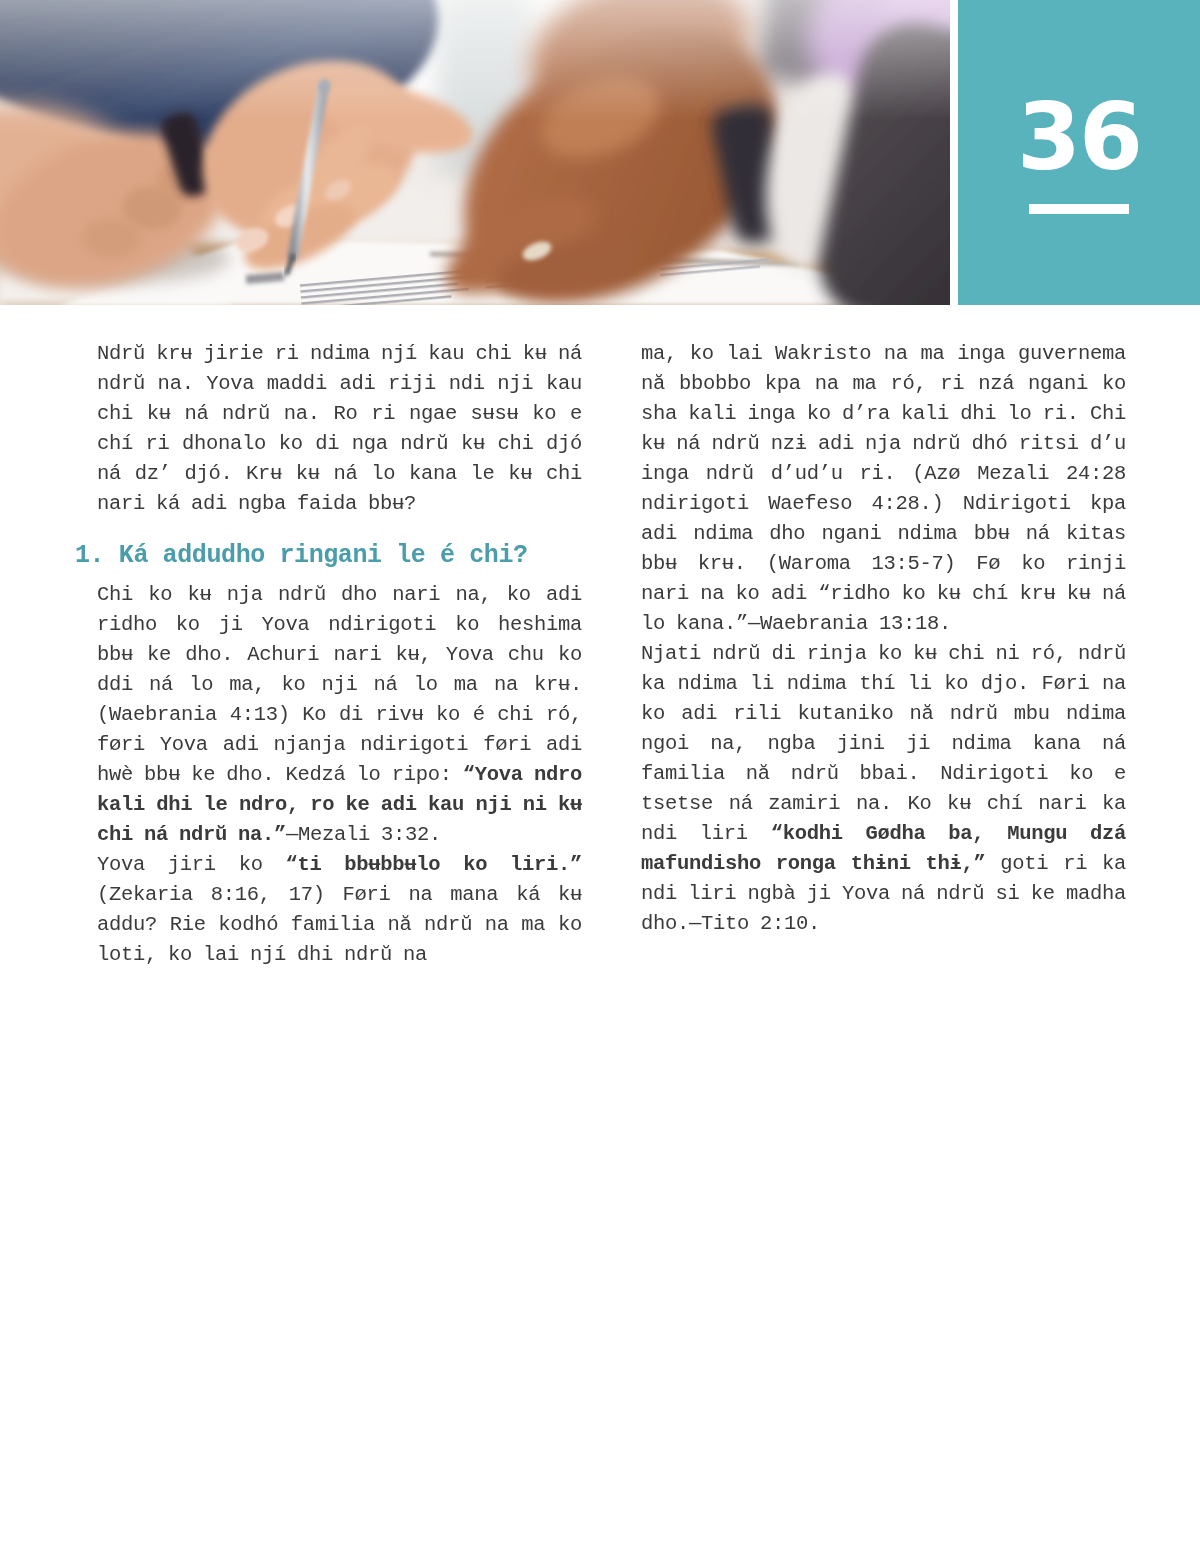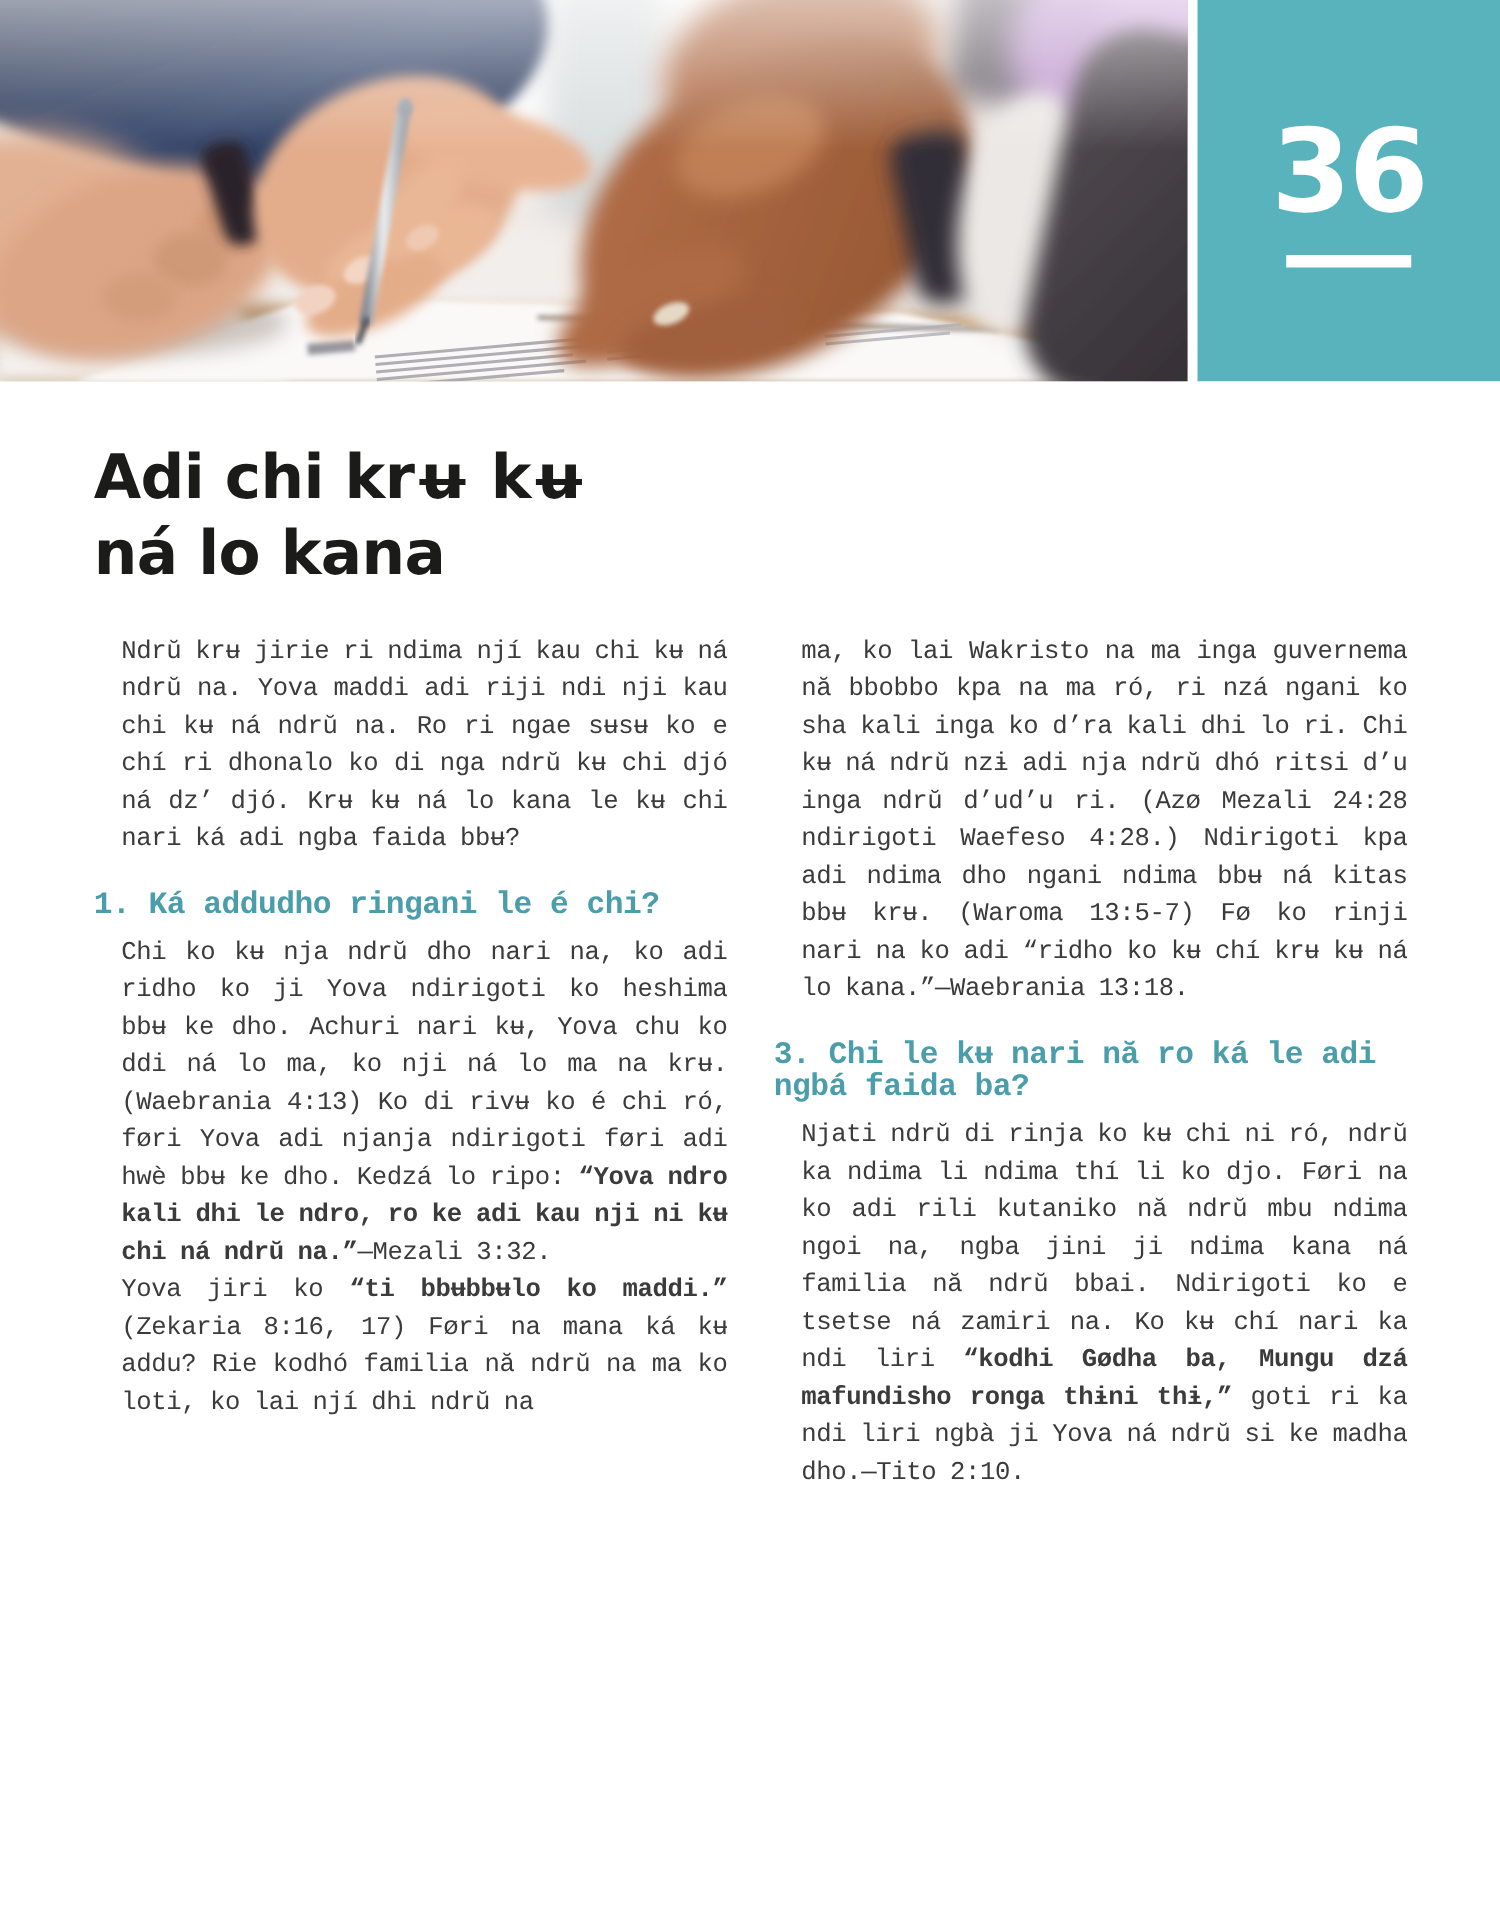--- a/index.html
+++ b/index.html
@@ -184,34 +184,32 @@
         <rect x="0" y="0" width="950" height="120" fill="url(#topGlow)"></rect>
       </svg>
     </div>
 
     <div class="chapter-block">
       <div class="chapter-number">36</div>
       <div class="chapter-underline"></div>
     </div>
   </div>
 
-  <h1 class="title"><span>Adi chi krʉ kʉ</span><br><span>ná lo kana</span></h1>
 
   <div class="columns">
 
     <div class="col">
       <p class="body-p first-block">Ndrŭ krʉ jirie ri ndima njí kau chi kʉ ná ndrŭ na. Yova maddi adi riji ndi nji kau chi kʉ ná ndrŭ na. Ro ri ngae sʉsʉ ko e chí ri dhonalo ko di nga ndrŭ kʉ chi djó ná dz’ djó. Krʉ kʉ ná lo kana le kʉ chi nari ká adi ngba faida bbʉ?</p>
 
       <h2 class="section-heading">1. Ká addudho ringani le é chi?</h2>
       <p class="body-p"><span>Chi ko kʉ nja ndrŭ dho nari na, ko adi ridho ko ji Yova ndirigoti ko heshima bbʉ ke dho. Achuri nari kʉ, Yova chu ko ddi ná lo ma, ko nji ná lo ma na krʉ. (Waebrania 4:13) Ko di rivʉ ko é chi ró, føri Yova adi njanja ndirigoti føri adi hwè bbʉ ke dho. Kedzá lo ripo: </span><span class="b">“Yova ndro kali dhi le ndro, ro ke adi kau nji ni kʉ chi ná ndrŭ na.”</span><span>—Mezali 3:32.</span></p>
 
-      <p class="body-p"><span>Yova jiri ko </span><span class="b">“ti bbʉbbʉlo ko maddi.”</span><span> (Zekaria 8:16, 17) Føri na mana ká kʉ addu? Rie kodhó familia nă ndrŭ na ma ko loti, ko lai njí dhi ndrŭ na</span></p>
+      <p class="body-p"><span>Yova jiri ko </span><span class="b">“ti bbʉbbʉlo ko liri.”</span><span> (Zekaria 8:16, 17) Føri na mana ká kʉ addu? Rie kodhó familia nă ndrŭ na ma ko loti, ko lai njí dhi ndrŭ na</span></p>
     </div>
 
     <div class="col">
       <p class="body-p first-block">ma, ko lai Wakristo na ma inga guvernema nă bbobbo kpa na ma ró, ri nzá ngani ko sha kali inga ko d’ra kali dhi lo ri. Chi kʉ ná ndrŭ nzɨ adi nja ndrŭ dhó ritsi d’u inga ndrŭ d’ud’u ri. (Azø Mezali 24:28 ndirigoti Waefeso 4:28.) Ndirigoti kpa adi ndima dho ngani ndima bbʉ ná kitas bbʉ krʉ. (Waroma 13:5-7) Fø ko rinji nari na ko adi “ridho ko kʉ chí krʉ kʉ ná lo kana.”—Waebrania 13:18.</p>
 
-      <h2 class="section-heading">3. Chi le kʉ nari nă ro ká le adi ngbá faida ba?</h2>
       <p class="body-p"><span>Njati ndrŭ di rinja ko kʉ chi ni ró, ndrŭ ka ndima li ndima thí li ko djo. Føri na ko adi rili kutaniko nă ndrŭ mbu ndima ngoi na, ngba jini ji ndima kana ná familia nă ndrŭ bbai. Ndirigoti ko e tsetse ná zamiri na. Ko kʉ chí nari ka ndi liri </span><span class="b">“kodhi Gødha ba, Mungu dzá mafundisho ronga thɨni thɨ,”</span><span> goti ri ka ndi liri ngbà ji Yova ná ndrŭ si ke madha dho.—Tito 2:10.</span></p>
     </div>
 
   </div>
 </div>
 
 </body></html>

